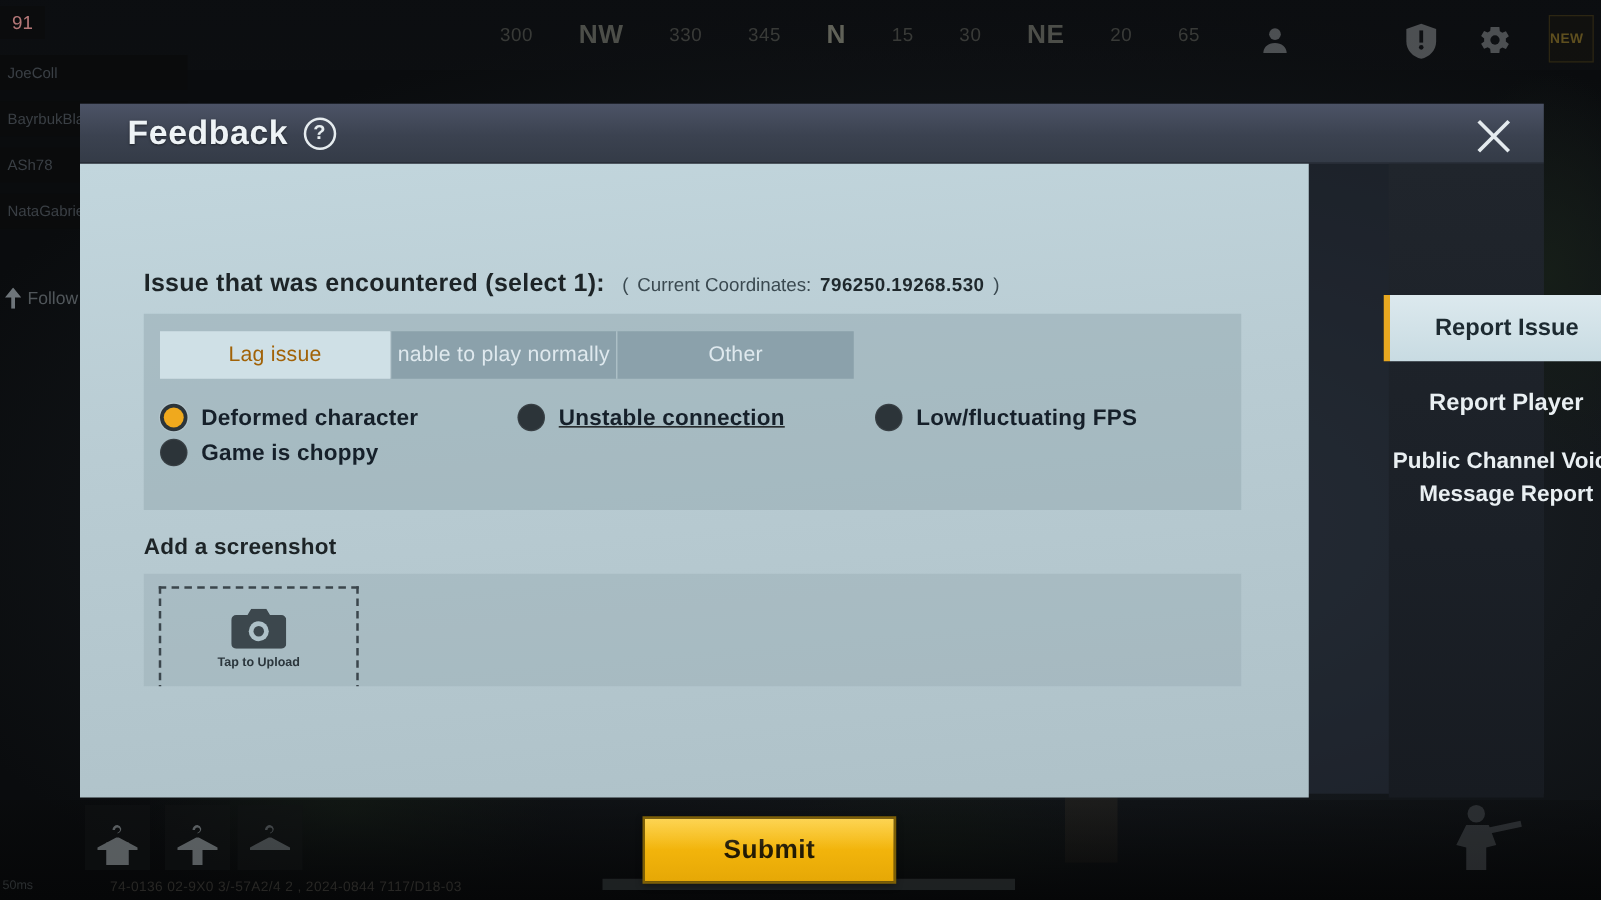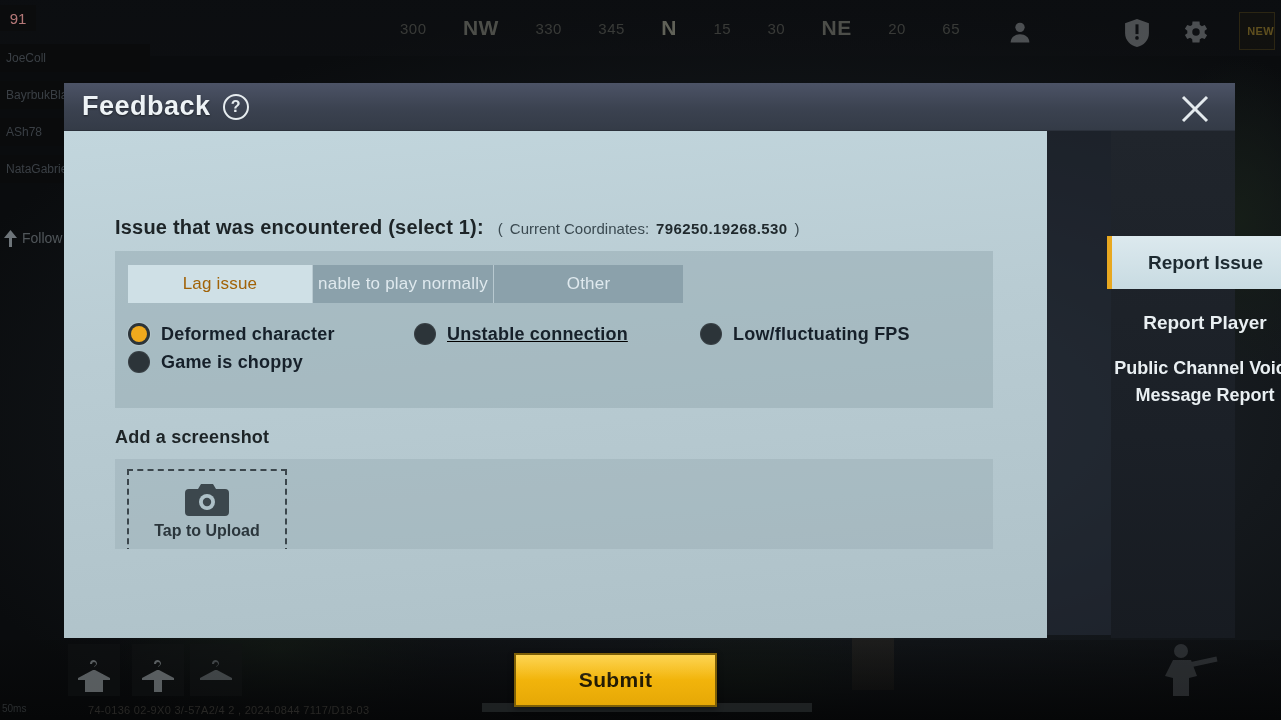--- a/index.html
+++ b/index.html
@@ -38,21 +38,21 @@
   .topicon {
     position:absolute; top:18px;
     opacity:.33; color:#cfd3d6;
   }
   #icon-profile { left:1006px; width:28px; height:28px; }
   #icon-shield  { left:1124px; width:26px; height:30px; }
   #icon-gear    { left:1182px; width:28px; height:28px; }
   #icon-new {
     position:absolute; top:12px; left:1239px; width:36px; height:38px;
     border:1px solid #4c3f16; background:#17150e; opacity:.5;
-    display:flex; align-items:center; justify-content:flex-end;
+    display:flex; align-items:center; justify-content:flex-start;
   }
   #icon-new span { color:#b08f2c; font-size:11px; font-weight:bold; letter-spacing:.4px; }
 
   
   #chat-stack { position:absolute; top:44px; left:0; width:150px; }
   .chat-row {
     height:28px; margin-bottom:9px; background:#0a0b0c;
     display:flex; align-items:center; padding-left:6px;
   }
   .chat-row span { color:#4a5158; font-size:12px; opacity:.75; }
@@ -104,21 +104,21 @@
 
   
   #feedback-dialog {
     position:absolute; left:64px; top:83px; width:1171px; height:552px;
     background:rgba(40,48,60,.55);
   }
   #dlg-header {
     position:absolute; left:0; top:0; width:1171px; height:48px;
     background:linear-gradient(180deg,#4c5366 0%,#3b4250 55%,#343b47 100%);
     border-bottom:1px solid #2b313b;
-    display:flex; align-items:center;
+    display:flex; align-items:center;padding-left:20px;
   }
   #dlg-title {
     margin-left:18px; color:#eef3f6; font-size:27px; font-weight:bold;
     letter-spacing:.5px; text-shadow:0 1px 2px rgba(0,0,0,.5);
   }
   #help-icon {
     margin-left:12px; width:26px; height:26px; border-radius:50%;
     border:2px solid #e6ecef; color:#e6ecef;
     display:flex; align-items:center; justify-content:center;
     font-size:16px; font-weight:bold; line-height:1;
@@ -184,21 +184,21 @@
     margin-top:11px; width:878px; height:90px;
     background:rgba(150,170,178,.40);
     padding:10px 0 0 12px; overflow:hidden;
   }
   #upload-drop {
     width:160px; height:85px; border:2px dashed #3b464c;
     display:flex; flex-direction:column; align-items:center; justify-content:center;
     gap:6px; cursor:pointer;
   }
   #camera-icon { width:44px; height:32px; }
-  #upload-text { color:#2b363c; font-size:16px; font-weight:bold; }
+  #upload-text { color:#2b363c; font-size:10px; font-weight:bold; }
 
   
   #tab-rail {
     position:absolute; left:1047px; top:48px; width:124px; height:507px;
     background:linear-gradient(180deg,#20252c 0%,#1b2027 60%,#171b21 100%);
   }
   .rail-item {
     position:absolute; left:0; width:188px;
     display:flex; align-items:center; justify-content:center; text-align:center;
     cursor:pointer;

